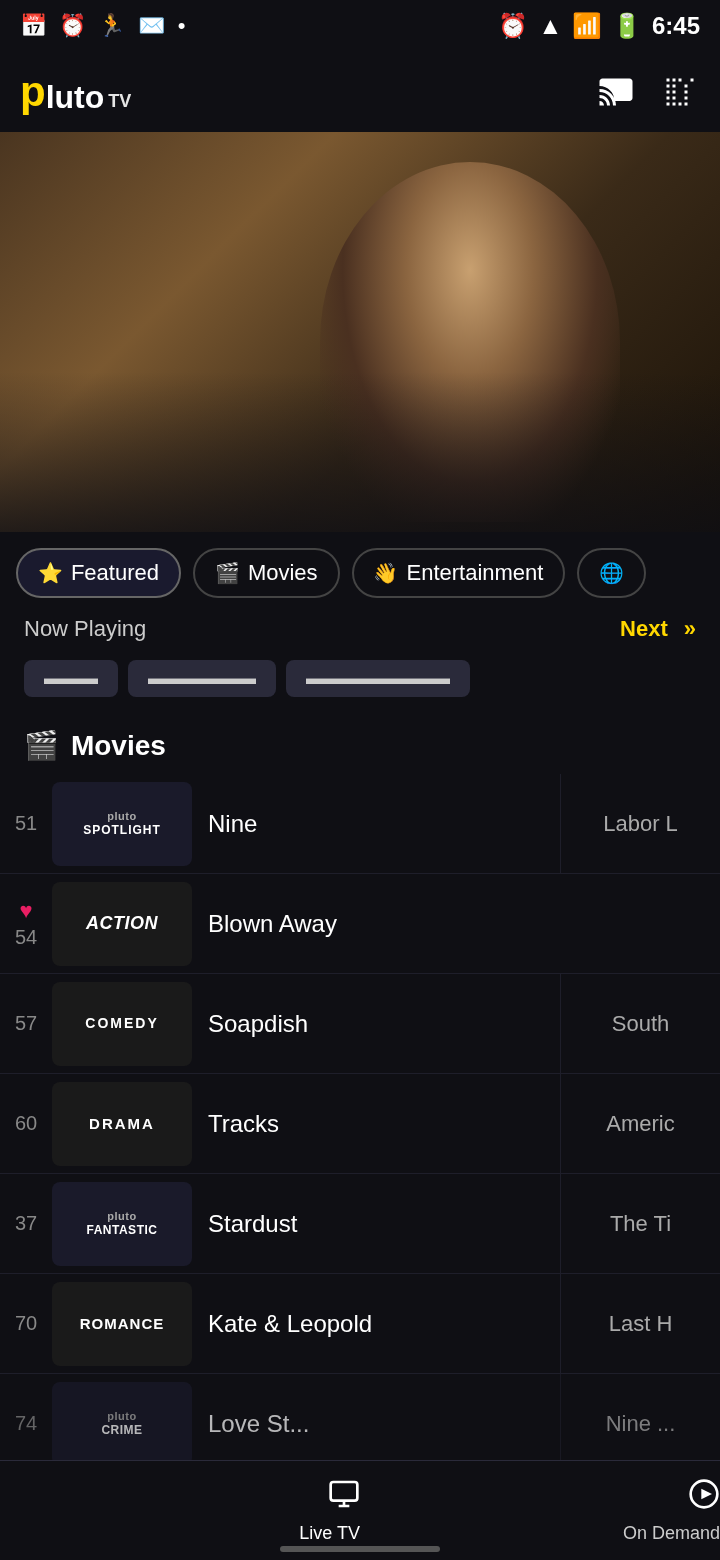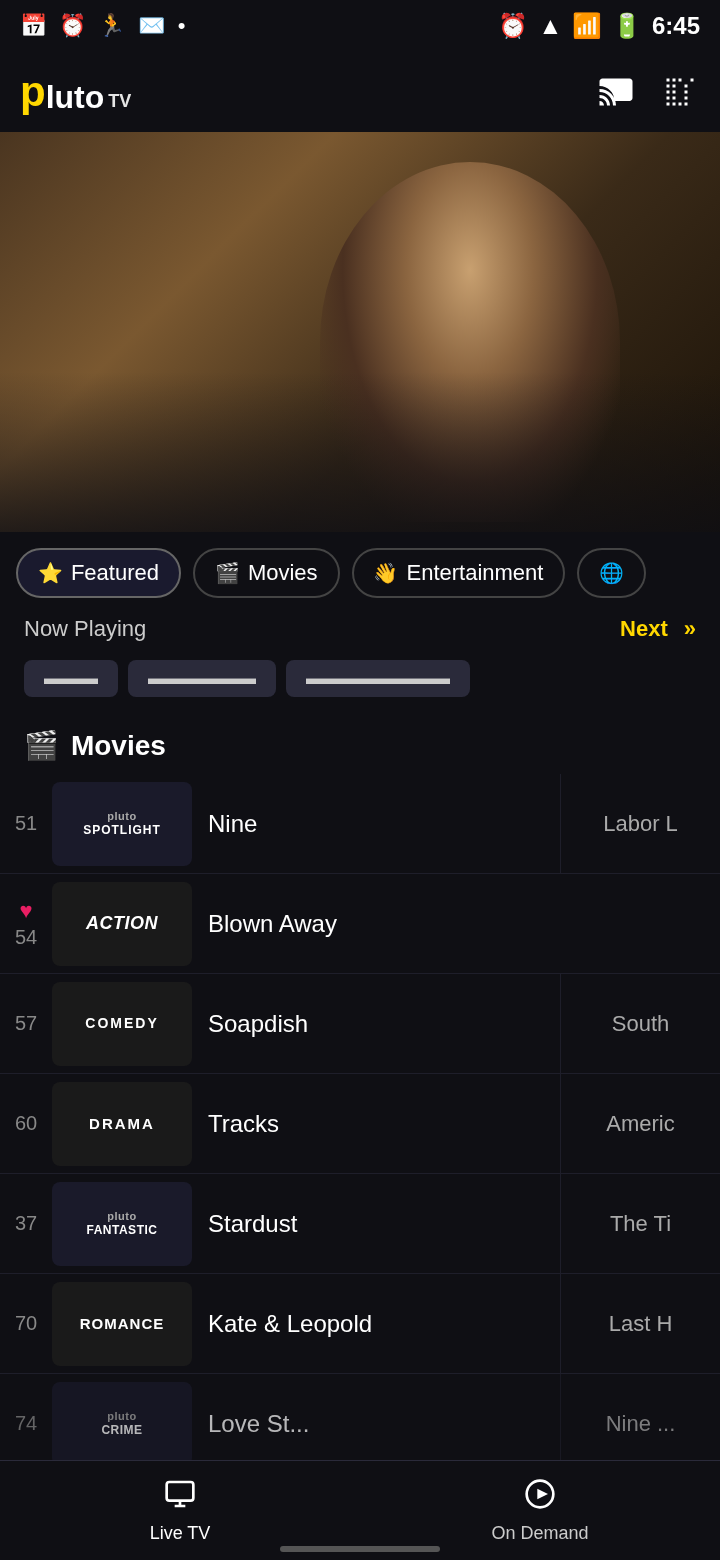--- a/index.html
+++ b/index.html
@@ -225,21 +225,21 @@
       height: 100px;
       background: #0f0f14;
       border-top: 1px solid #2a2a3a;
       display: flex;
       align-items: center;
       justify-content: space-around;
     }
     .nav-item {
       display: flex;
       flex-direction: column;
-      align-items: center;
+      align-items: flex-end;
       gap: 6px;
       cursor: pointer;
       flex: 1;
     }
     .nav-icon { font-size: 28px; color: #ccc; }
     .nav-label { font-size: 18px; color: #ccc; }
     .nav-item.active .nav-icon { color: #fff; }
     .nav-item.active .nav-label { color: #fff; }
 
     

